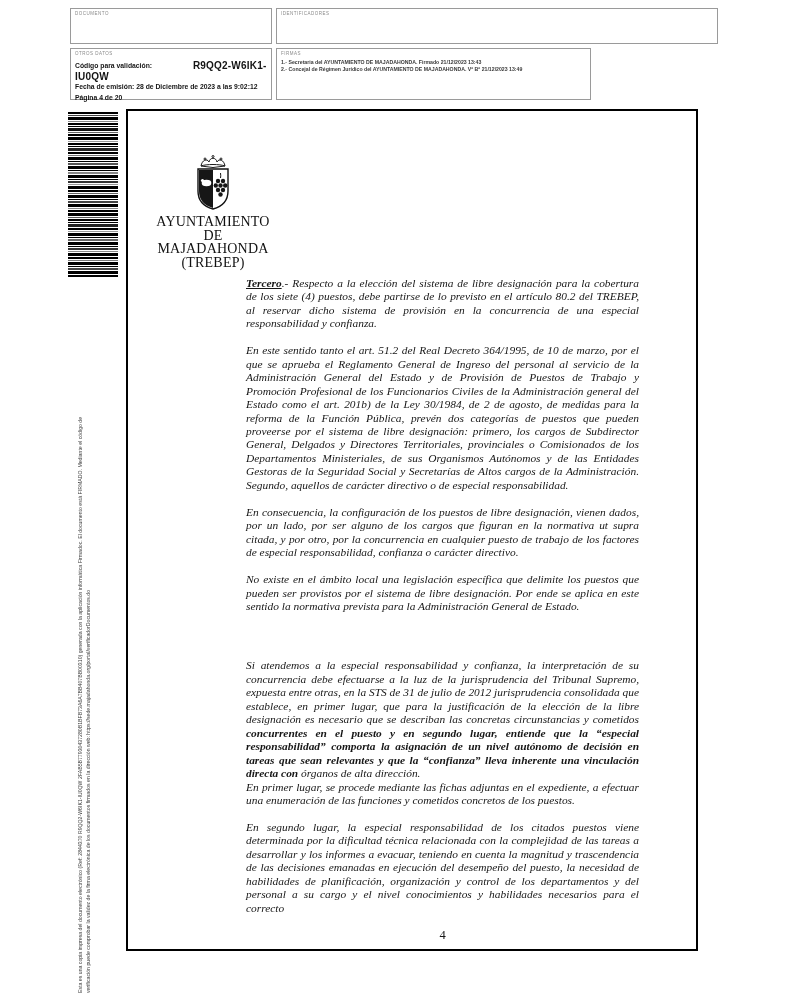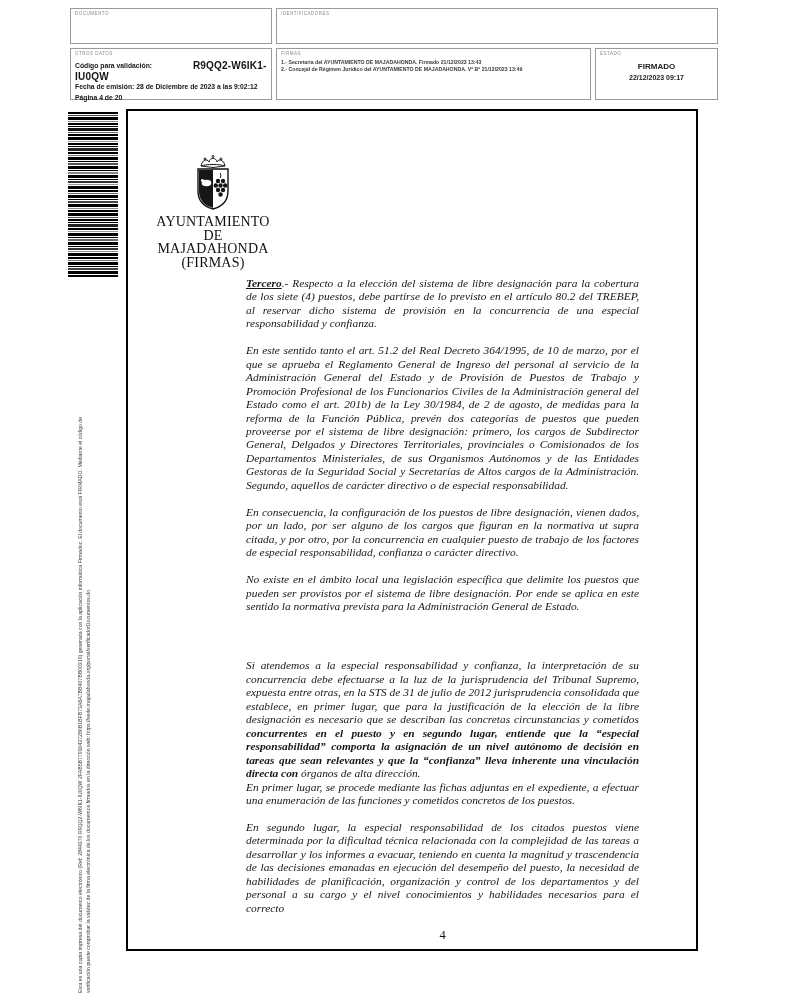--- a/index.html
+++ b/index.html
@@ -72,27 +72,20 @@
   </div>
 
   <div class="hbox box-firmas">
     <div class="hlabel">FIRMAS</div>
     <div class="firmas-content">
       <div>1.- Secretaria del AYUNTAMIENTO DE MAJADAHONDA. Firmado 21/12/2023 13:43</div>
       <div>2.- Concejal de Régimen Jurídico del AYUNTAMIENTO DE MAJADAHONDA. Vº Bº 21/12/2023 13:49</div>
     </div>
   </div>
 
-  <div class="hbox box-estado">
-    <div class="hlabel">ESTADO</div>
-    <div class="estado-content">
-      <div class="estado-status">FIRMADO</div>
-      <div class="estado-date">22/12/2023 09:17</div>
-    </div>
-  </div>
 
   <svg class="barcode" width="50" height="166" viewBox="0 0 50 166">
     <g>
       <rect x="0" y="0" width="50" height="2" fill="#000"></rect>
         <rect x="0" y="3" width="50" height="1" fill="#444"></rect>
       <rect x="0" y="5" width="50" height="3" fill="#000"></rect>
         <rect x="0" y="9" width="50" height="1" fill="#888"></rect>
       <rect x="0" y="11" width="50" height="2" fill="#000"></rect>
         <rect x="0" y="14" width="50" height="1" fill="#000"></rect>
       <rect x="0" y="16" width="50" height="3" fill="#111"></rect>
@@ -177,21 +170,21 @@
             <circle cx="36.5" cy="32.5" r="2.2"></circle>
             <circle cx="41.2" cy="32.5" r="2.2"></circle>
           <circle cx="34" cy="37" r="2.2"></circle>
             <circle cx="39" cy="37" r="2.2"></circle>
           <circle cx="36.5" cy="41.5" r="2.2"></circle>
         </g>
       </svg>
       <div class="logo-text">
         <div>AYUNTAMIENTO DE</div>
         <div>MAJADAHONDA</div>
-        <div>(FIRMAS)</div>
+        <div>(TREBEP)</div>
       </div>
     </div>
 
     <div class="body-col">
       <p><b class="lead">Tercero</b><span>.- Respecto a la elección del sistema de libre designación para la cobertura de los siete (4) puestos, debe partirse de lo previsto en el artículo 80.2 del TREBEP, al reservar dicho sistema de provisión en la concurrencia de una especial responsabilidad y confianza.</span></p>
       <p>En este sentido tanto el art. 51.2 del Real Decreto 364/1995, de 10 de marzo, por el que se aprueba el Reglamento General de Ingreso del personal al servicio de la Administración General del Estado y de Provisión de Puestos de Trabajo y Promoción Profesional de los Funcionarios Civiles de la Administración general del Estado como el art. 201b) de la Ley 30/1984, de 2 de agosto, de medidas para la reforma de la Función Pública, prevén dos categorías de puestos que pueden proveerse por el sistema de libre designación: primero, los cargos de Subdirector General, Delgados y Directores Territoriales, provinciales o Comisionados de los Departamentos Ministeriales, de sus Organismos Autónomos y de las Entidades Gestoras de la Seguridad Social y Secretarías de Altos cargos de la Administración. Segundo, aquellos de carácter directivo o de especial responsabilidad.</p>
       <p>En consecuencia, la configuración de los puestos de libre designación, vienen dados, por un lado, por ser alguno de los cargos que figuran en la normativa ut supra citada, y por otro, por la concurrencia en cualquier puesto de trabajo de los factores de especial responsabilidad, confianza o carácter directivo.</p>
       <p>No existe en el ámbito local una legislación específica que delimite los puestos que pueden ser provistos por el sistema de libre designación. Por ende se aplica en este sentido la normativa prevista para la Administración General de Estado.</p>
       <p class="tight"><span>Si atendemos a la especial responsabilidad y confianza, la interpretación de su concurrencia debe efectuarse a la luz de la jurisprudencia del Tribunal Supremo, expuesta entre otras, en la STS de 31 de julio de 2012 jurisprudencia consolidada que establece, en primer lugar, que para la justificación de la elección de la libre designación es necesario que se describan las concretas circunstancias y cometidos </span><b>concurrentes en el puesto y en segundo lugar, entiende que la “especial responsabilidad” comporta la asignación de un nivel autónomo de decisión en tareas que sean relevantes y que la “confianza” lleva inherente una vinculación directa con </b><span>órganos de alta dirección.</span></p>
       <p>En primer lugar, se procede mediante las fichas adjuntas en el expediente, a efectuar una enumeración de las funciones y cometidos concretos de los puestos.</p>

